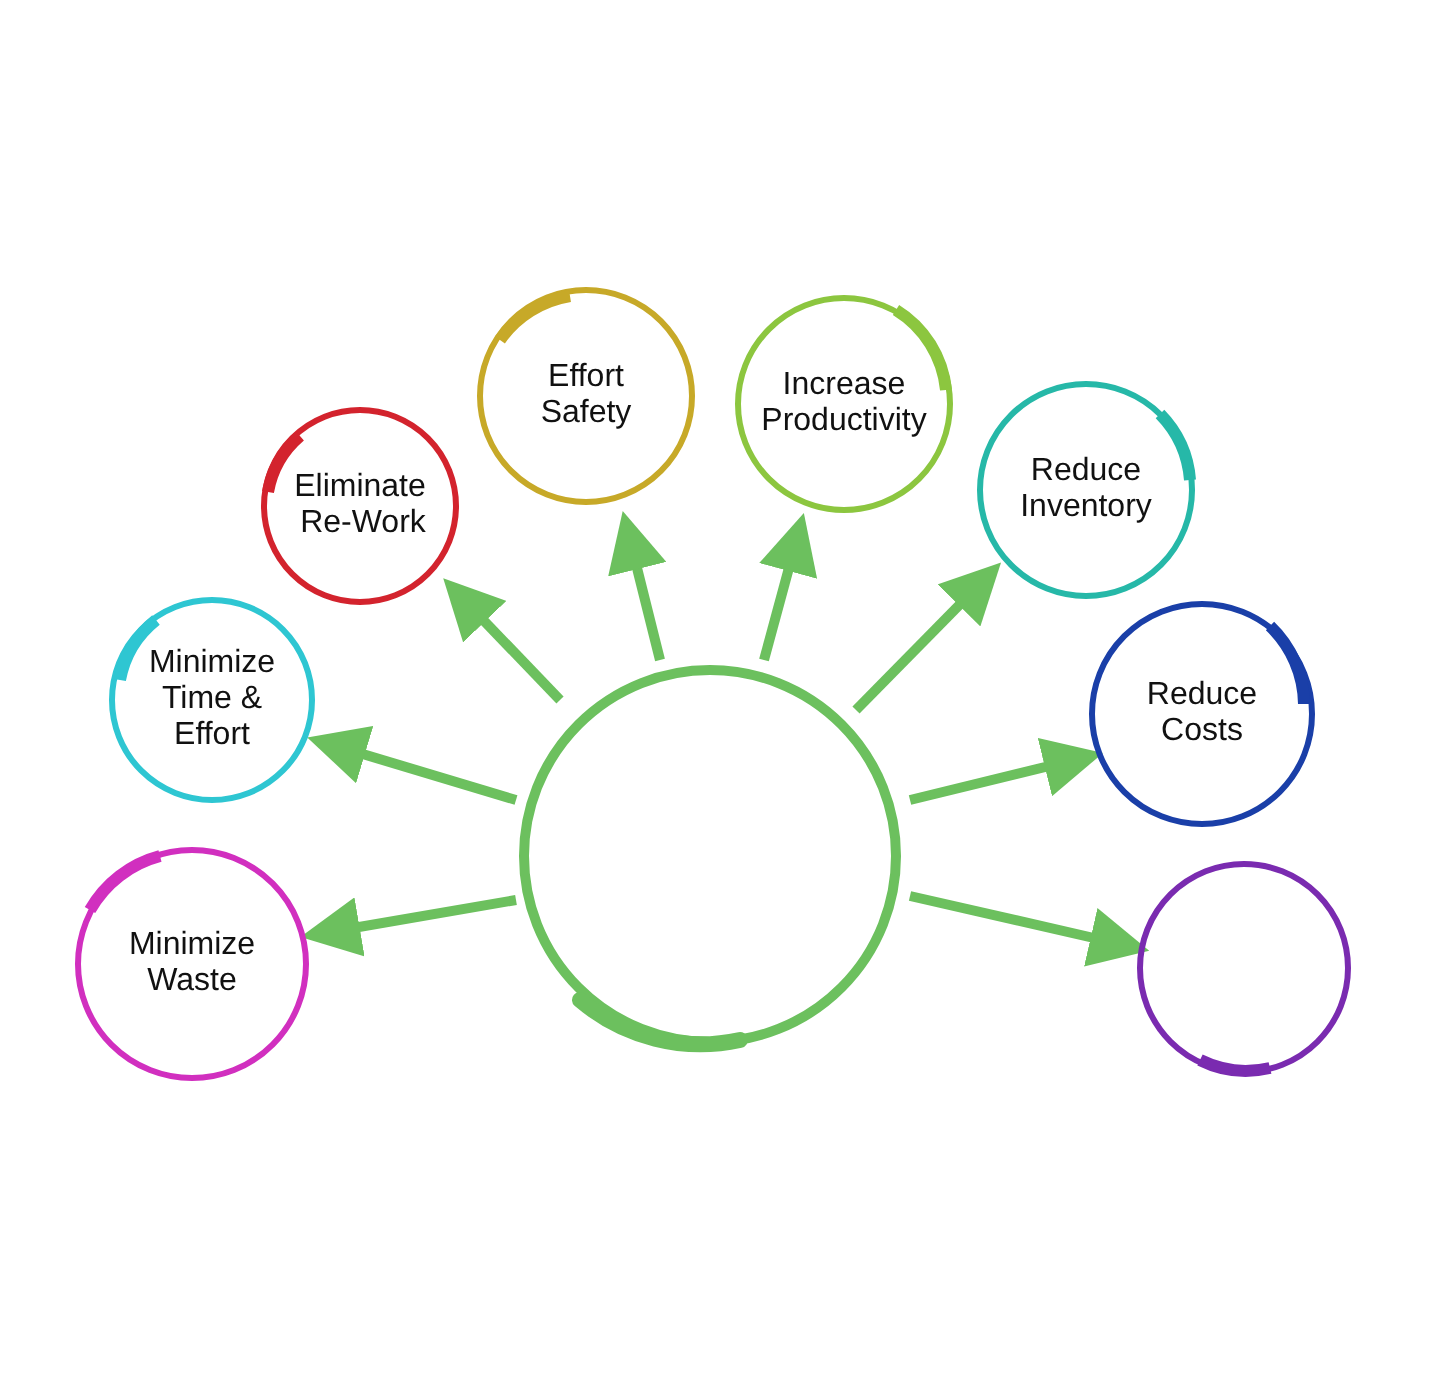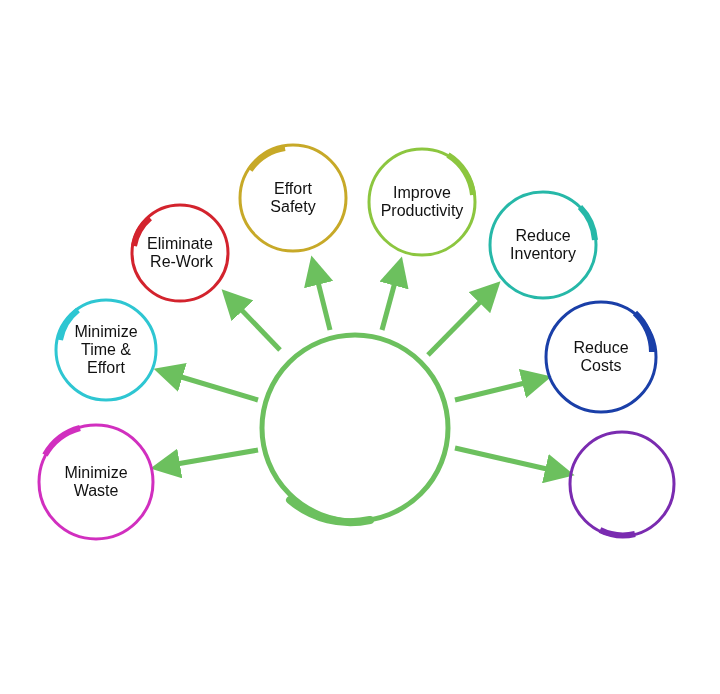--- a/index.html
+++ b/index.html
@@ -79,19 +79,19 @@
 
   <div class="node-label small" style="left:39px;top:425px;width:114px;height:114px;">Minimize
 Waste</div>
   <div class="node-label small" style="left:56px;top:300px;width:100px;height:100px;">Minimize
 Time &amp;
 Effort</div>
   <div class="node-label small" style="left:132px;top:205px;width:96px;height:96px;text-align:right;">Eliminate
 Re-Work</div>
   <div class="node-label small" style="left:240px;top:145px;width:106px;height:106px;">Effort
 Safety</div>
-  <div class="node-label small" style="left:369px;top:149px;width:106px;height:106px;">Improve
+  <div class="node-label small" style="left:369px;top:149px;width:106px;height:106px;">Increase
 Productivity</div>
   <div class="node-label small" style="left:490px;top:192px;width:106px;height:106px;">Reduce
 Inventory</div>
   <div class="node-label small" style="left:546px;top:302px;width:110px;height:110px;">Reduce
 Costs</div>
 </div>
 
 </body></html>

